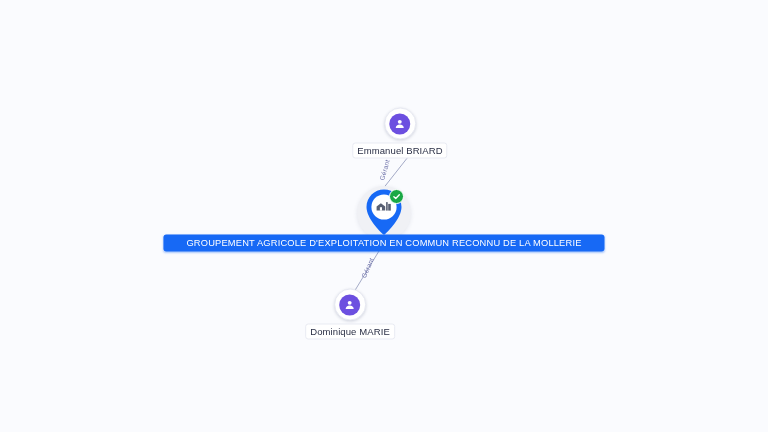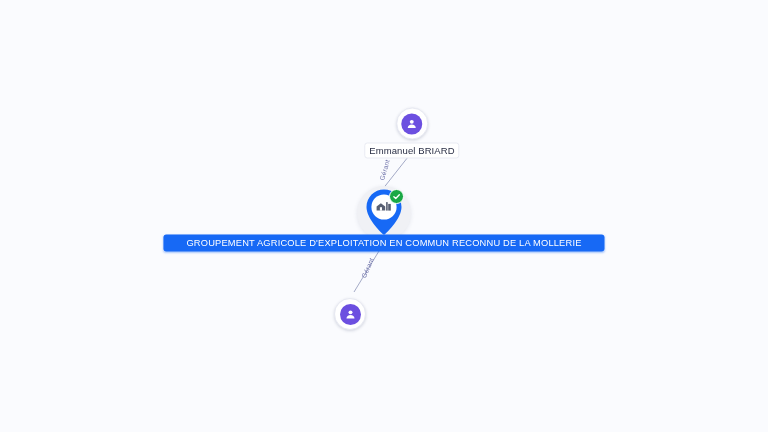--- a/index.html
+++ b/index.html
@@ -169,21 +169,21 @@
 
     <line x1="408" y1="157" x2="382" y2="190" stroke="#9aa0c0" stroke-width="0.9"></line>
 
     <line x1="379" y1="251" x2="354" y2="292" stroke="#9aa0c0" stroke-width="0.9"></line>
   </svg>
 
   <div class="edge-label" id="edge-label-top">Gérant</div>
 
   <div class="edge-label" id="edge-label-bottom">Gérant</div>
 
-  <div class="node" style="left:412px; top:133px;">
+  <div class="node" style="left:400px; top:133px;">
     <div class="person-circle">
       <div class="person-avatar">
         <svg width="13" height="13" viewBox="0 0 24 24" fill="#ffffff">
           <circle cx="12" cy="8" r="3.6"></circle>
           <path d="M4.6 19.4c0-3.9 3.3-6.3 7.4-6.3s7.4 2.4 7.4 6.3z"></path>
         </svg>
       </div>
     </div>
     <div class="person-label">Emmanuel BRIARD</div>
   </div>
@@ -216,15 +216,16 @@
 
   <div class="node" style="left:350px; top:314px;">
     <div class="person-circle">
       <div class="person-avatar">
         <svg width="13" height="13" viewBox="0 0 24 24" fill="#ffffff">
           <circle cx="12" cy="8" r="3.6"></circle>
           <path d="M4.6 19.4c0-3.9 3.3-6.3 7.4-6.3s7.4 2.4 7.4 6.3z"></path>
         </svg>
       </div>
     </div>
+    <div class="person-label">Dominique MARIE</div>
   </div>
 
 </div>
 
 </body></html>

